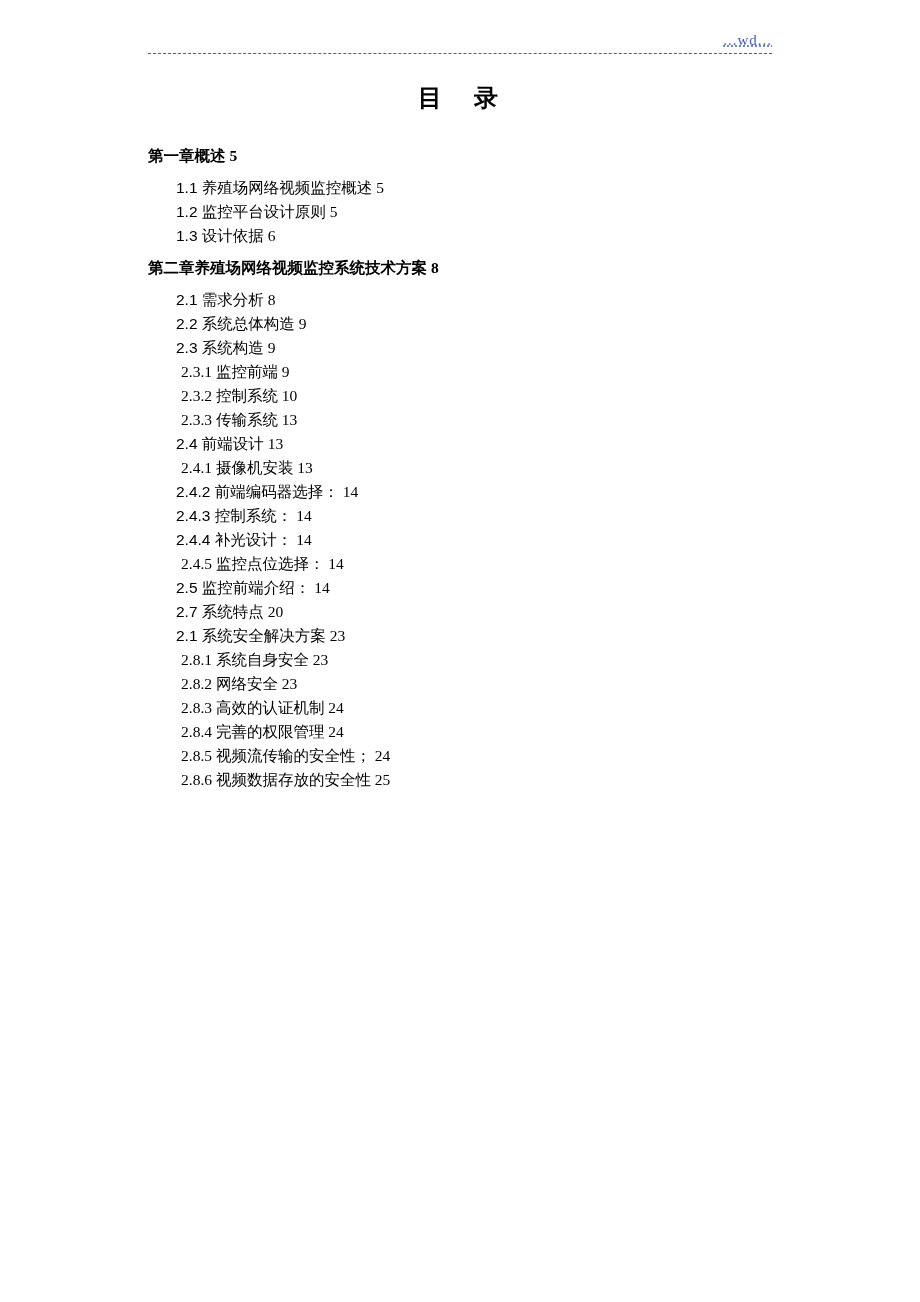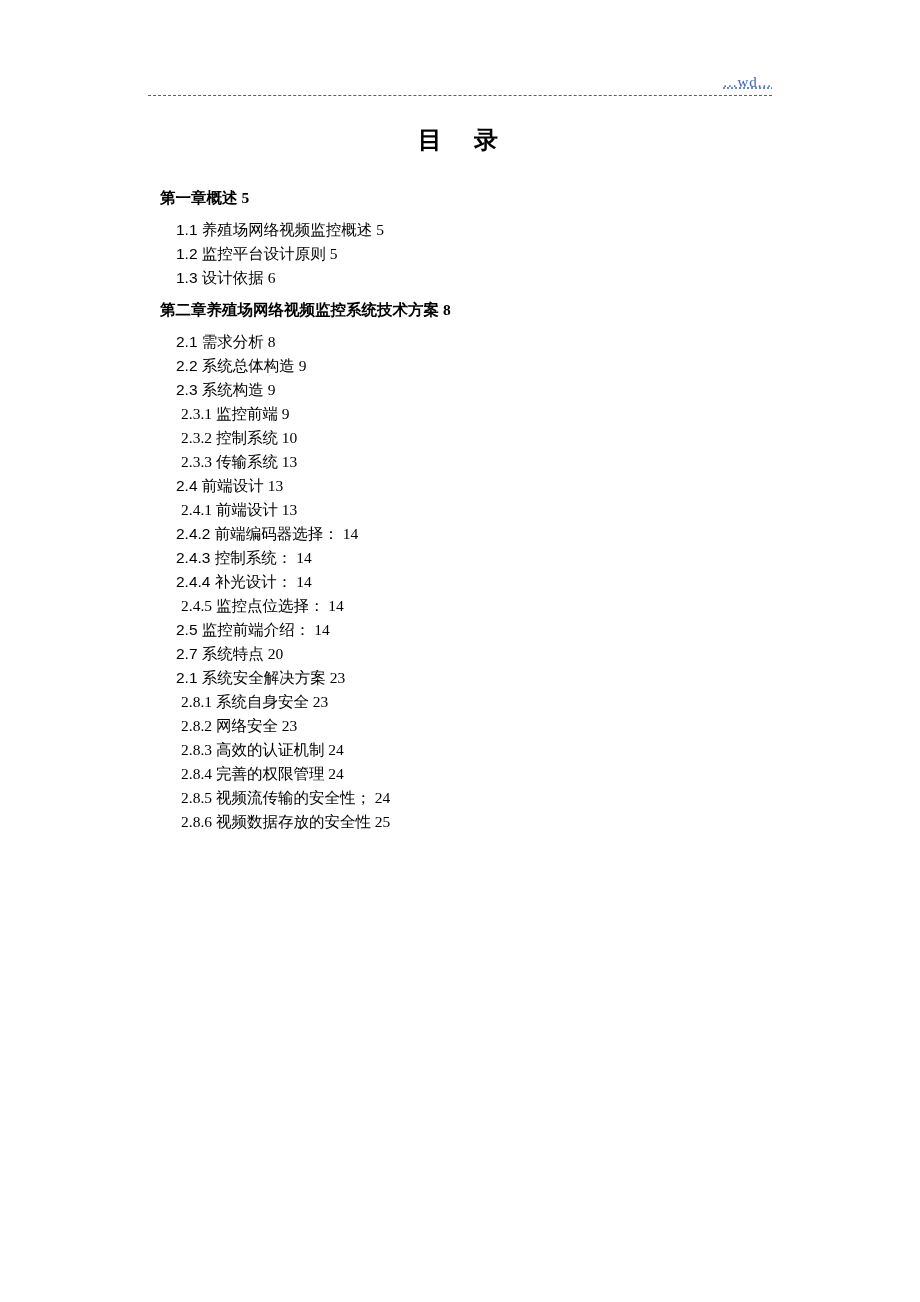--- a/index.html
+++ b/index.html
@@ -4,21 +4,21 @@
   <style>
     * { margin: 0; padding: 0; box-sizing: border-box; }
     body {
       width: 920px;
       height: 1302px;
       background: #fff;
       font-family: "SimSun", "宋体", serif;
       position: relative;
     }
     .page {
-      padding: 78px 148px 60px 148px;
+      padding: 36px 148px 60px 148px;
     }
     .header-line {
       border-bottom: 1.5px dashed #3b5fc0;
       position: relative;
       height: 18px;
       margin-bottom: 28px;
     }
     .header-label {
       position: absolute;
       right: 0;
@@ -34,21 +34,21 @@
       font-size: 24px;
       font-weight: bold;
       letter-spacing: 4px;
       margin-bottom: 30px;
       font-family: "SimSun", "宋体", serif;
     }
     .title .gap { display: inline-block; width: 28px; }
     .toc { font-size: 15.5px; line-height: 1.55; }
     .toc .level-1 {
       font-weight: bold;
-      margin-left: 12px;
+      margin-left: 0;
       margin-top: 8px;
       margin-bottom: 8px;
       font-family: "SimHei", "黑体", "SimSun", sans-serif;
     }
     .toc .level-2 {
       margin-left: 28px;
       font-family: Arial, "SimSun", "宋体", serif;
     }
     .toc .level-2-alt {
       margin-left: 28px;
@@ -83,21 +83,21 @@
       <div class="level-2"><span>1.2 监控平台设计原则</span><span class="page-num"> 5</span></div>
       <div class="level-2"><span>1.3 设计依据</span><span class="page-num"> 6</span></div>
       <div class="level-1"><span>第二章养殖场网络视频监控系统技术方案</span><span class="page-num"> 8</span></div>
       <div class="level-2"><span>2.1 需求分析</span><span class="page-num"> 8</span></div>
       <div class="level-2"><span>2.2 系统总体构造</span><span class="page-num"> 9</span></div>
       <div class="level-2"><span>2.3 系统构造</span><span class="page-num"> 9</span></div>
       <div class="level-3"><span>2.3.1 监控前端</span><span class="page-num"> 9</span></div>
       <div class="level-3"><span>2.3.2 控制系统</span><span class="page-num"> 10</span></div>
       <div class="level-3"><span>2.3.3 传输系统</span><span class="page-num"> 13</span></div>
       <div class="level-2"><span>2.4 前端设计</span><span class="page-num"> 13</span></div>
-      <div class="level-3"><span>2.4.1 前端设计</span><span class="page-num"> 13</span></div>
+      <div class="level-3"><span>2.4.1 摄像机安装</span><span class="page-num"> 13</span></div>
       <div class="level-2-alt"><span>2.4.2 前端编码器选择：</span><span class="page-num"> 14</span></div>
       <div class="level-2-alt"><span>2.4.3 控制系统：</span><span class="page-num"> 14</span></div>
       <div class="level-2-alt"><span>2.4.4 补光设计：</span><span class="page-num"> 14</span></div>
       <div class="level-3"><span>2.4.5 监控点位选择：</span><span class="page-num"> 14</span></div>
       <div class="level-2"><span>2.5 监控前端介绍：</span><span class="page-num"> 14</span></div>
       <div class="level-2"><span>2.7 系统特点</span><span class="page-num"> 20</span></div>
       <div class="level-2"><span>2.1 系统安全解决方案</span><span class="page-num"> 23</span></div>
       <div class="level-3"><span>2.8.1 系统自身安全</span><span class="page-num"> 23</span></div>
       <div class="level-3"><span>2.8.2 网络安全</span><span class="page-num"> 23</span></div>
       <div class="level-3"><span>2.8.3 高效的认证机制</span><span class="page-num"> 24</span></div>

